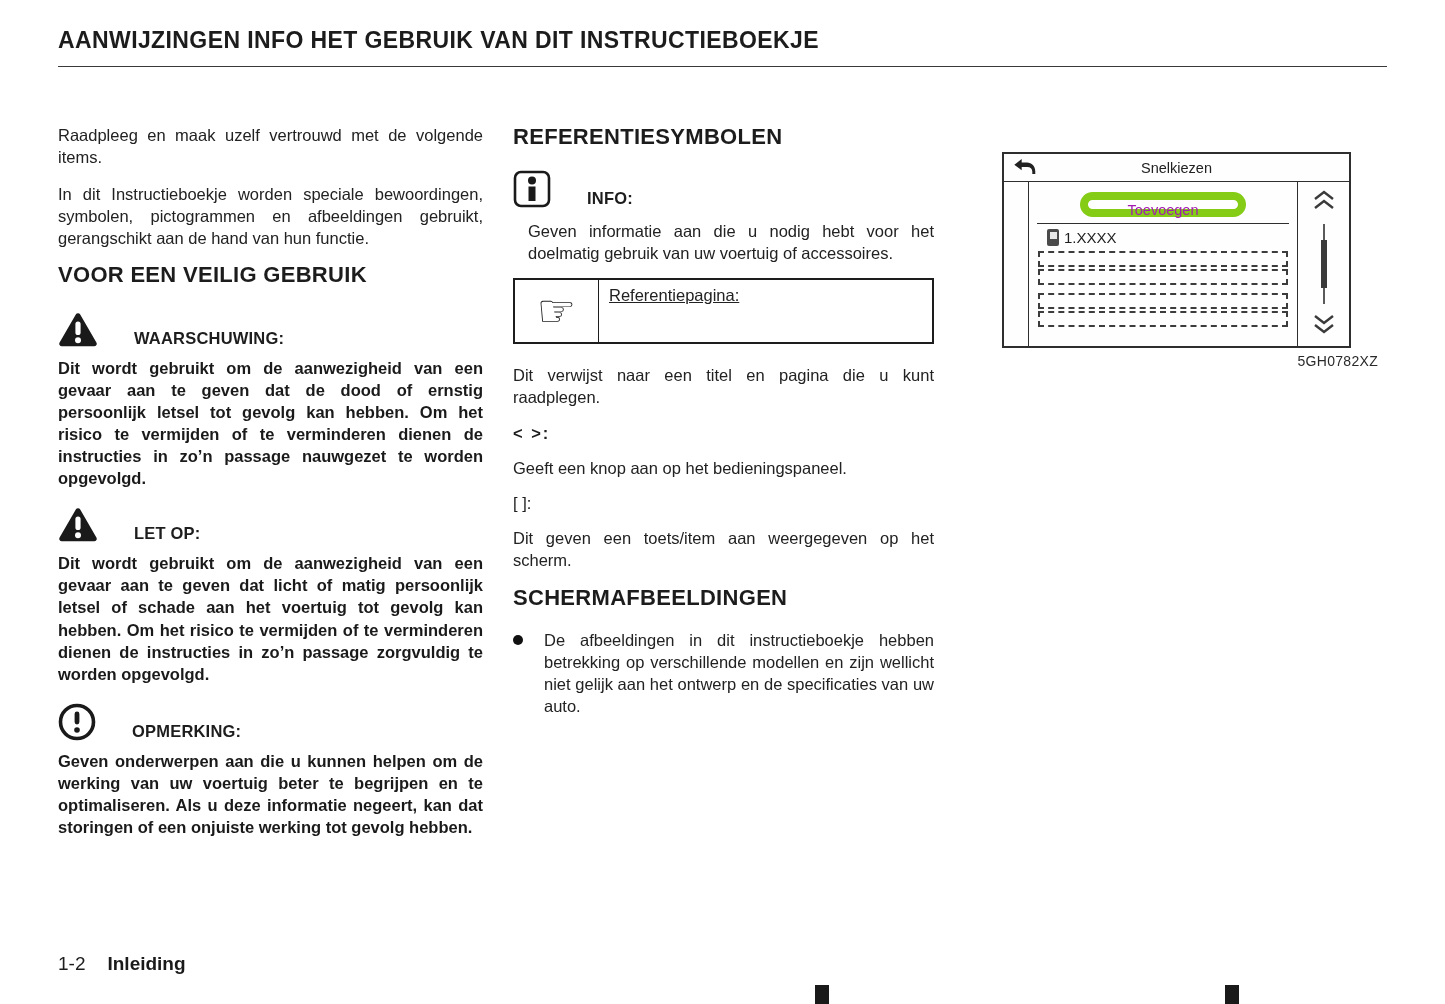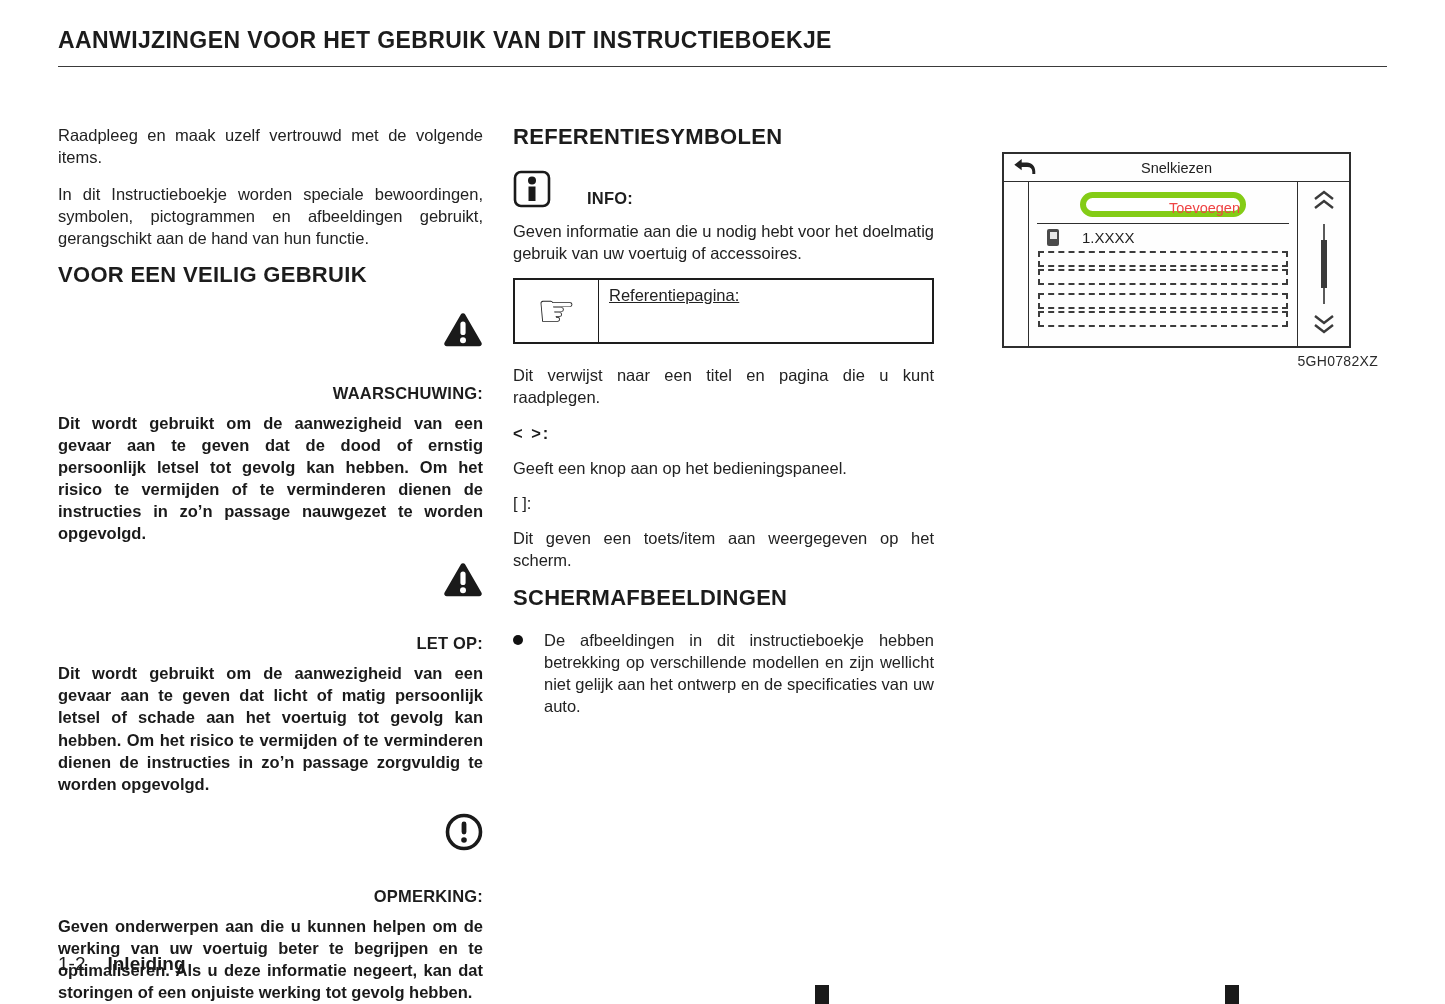--- a/index.html
+++ b/index.html
@@ -29,26 +29,26 @@
   .section-heading {
     font-size:22px; font-weight:700; letter-spacing:0.3px; color:#1c1c1c;
   }
   .sym-row { display:flex; align-items:flex-end; gap:36px; }
   .sym-label { font-size:16.5px; font-weight:700; letter-spacing:0.2px; }
   .icon-svg { display:block; }
   
   .col-left .p1 { margin-bottom:12px; }
   .col-left .p2 { margin-bottom:15px; }
   .col-left .safety-heading { margin-bottom:24px; }
-  .col-left .sym-row { margin-bottom:9px;flex-direction:column; }
+  .col-left .sym-row { margin-bottom:9px; }
   .col-left .warn-text { margin-bottom:18px; }
   
   .col-mid .section-heading { margin-bottom:20px; }
   .col-mid .info-row { margin-bottom:12px; }
-  .col-mid .info-text { margin-bottom:14px; }
+  .col-mid .info-text { margin-bottom:14px;margin-left:15px; }
   .ref-box {
     width:100%; height:66px; border:2.5px solid #1d1d1d; display:flex;
     margin-bottom:20px; background:#fff;
   }
   .ref-box-iconcell {
     width:84px; border-right:1.5px solid #1d1d1d; display:flex;
     align-items:center; justify-content:center;
   }
   .hand-glyph { font-family:"DejaVu Sans",sans-serif; font-size:44px; line-height:1; color:#1d1d1d; }
   .ref-box-labelcell { flex:1; padding:6px 10px; font-size:16.5px; color:#222;text-decoration:underline; }
@@ -75,27 +75,27 @@
   .screen-titlebar {
     height:28px; border-bottom:1.5px solid #2e2e2e; position:relative;
     display:flex; align-items:center; justify-content:center; flex:0 0 auto;
   }
   .back-icon { position:absolute; left:8px; top:4px; }
   .screen-title-label { font-size:14.5px; color:#222; }
   .screen-body { flex:1; display:flex; min-height:0; }
   .screen-left-spacer { width:25px; border-right:1.5px solid #2e2e2e; }
   .screen-main { flex:1; padding:8px 6px 6px; display:flex; flex-direction:column; }
   .pill-button {
-    width:166px; height:25px; border:6px solid #84cc16; border-radius:14px;
-    margin:2px auto 0; text-align:right; font-size:14.5px; line-height:21px;
-    color:#ef4444; background:#fff;
+    width:166px; height:25px; border:8px solid #84cc16; border-radius:14px;
+    margin:2px auto 0; text-align:center; font-size:14.5px; line-height:21px;
+    color:#a21caf; background:#fff;
   }
   .pill-sep { border-top:1.5px solid #2e2e2e; margin:6px 2px 0; }
   .entry-row {
-    display:flex; gap:23px; margin:5px 0 5px 12px;
+    display:flex; gap:5px; margin:5px 0 5px 12px;
     font-size:15px; color:#1f1f1f;
   }
   .phone-icon {
     width:12px; height:17px; background:#4a4a4a; border-radius:2px;
     position:relative; flex:0 0 auto;
   }
   .phone-icon::before {
     content:""; position:absolute; left:2.5px; top:3px; width:7px; height:7px;
     background:#e8e8e8;
   }
@@ -126,21 +126,21 @@
   .footer-chapter { font-size:19px; font-weight:700; color:#1a1a1a; }
   .bleed-tab { position:absolute; width:14px; height:19px; background:#1a1a1a; top:985px; }
   .bleed-tab.t1 { left:815px; }
   .bleed-tab.t2 { left:1225px; }
 </style>
 </head>
 <body>
 
 <div id="page">
 
-  <h1 class="page-title">AANWIJZINGEN VOOR HET GEBRUIK VAN DIT INSTRUCTIEBOEKJE</h1>
+  <h1 class="page-title">AANWIJZINGEN INFO HET GEBRUIK VAN DIT INSTRUCTIEBOEKJE</h1>
   <div class="title-rule"></div>
 
   <div class="col col-left">
     <p class="body-text p2">Raadpleeg en maak uzelf vertrouwd met de volgende items.</p>
     <p class="body-text p1">In dit Instructieboekje worden speciale bewoordingen, symbolen, pictogrammen en afbeeldingen gebruikt, gerangschikt aan de hand van hun functie.</p>
     <h2 class="section-heading safety-heading">VOOR EEN VEILIG GEBRUIK</h2>
 
     <div class="sym-row">
       <span>
         <svg class="icon-svg" width="40" height="36" viewBox="0 0 40 36">

